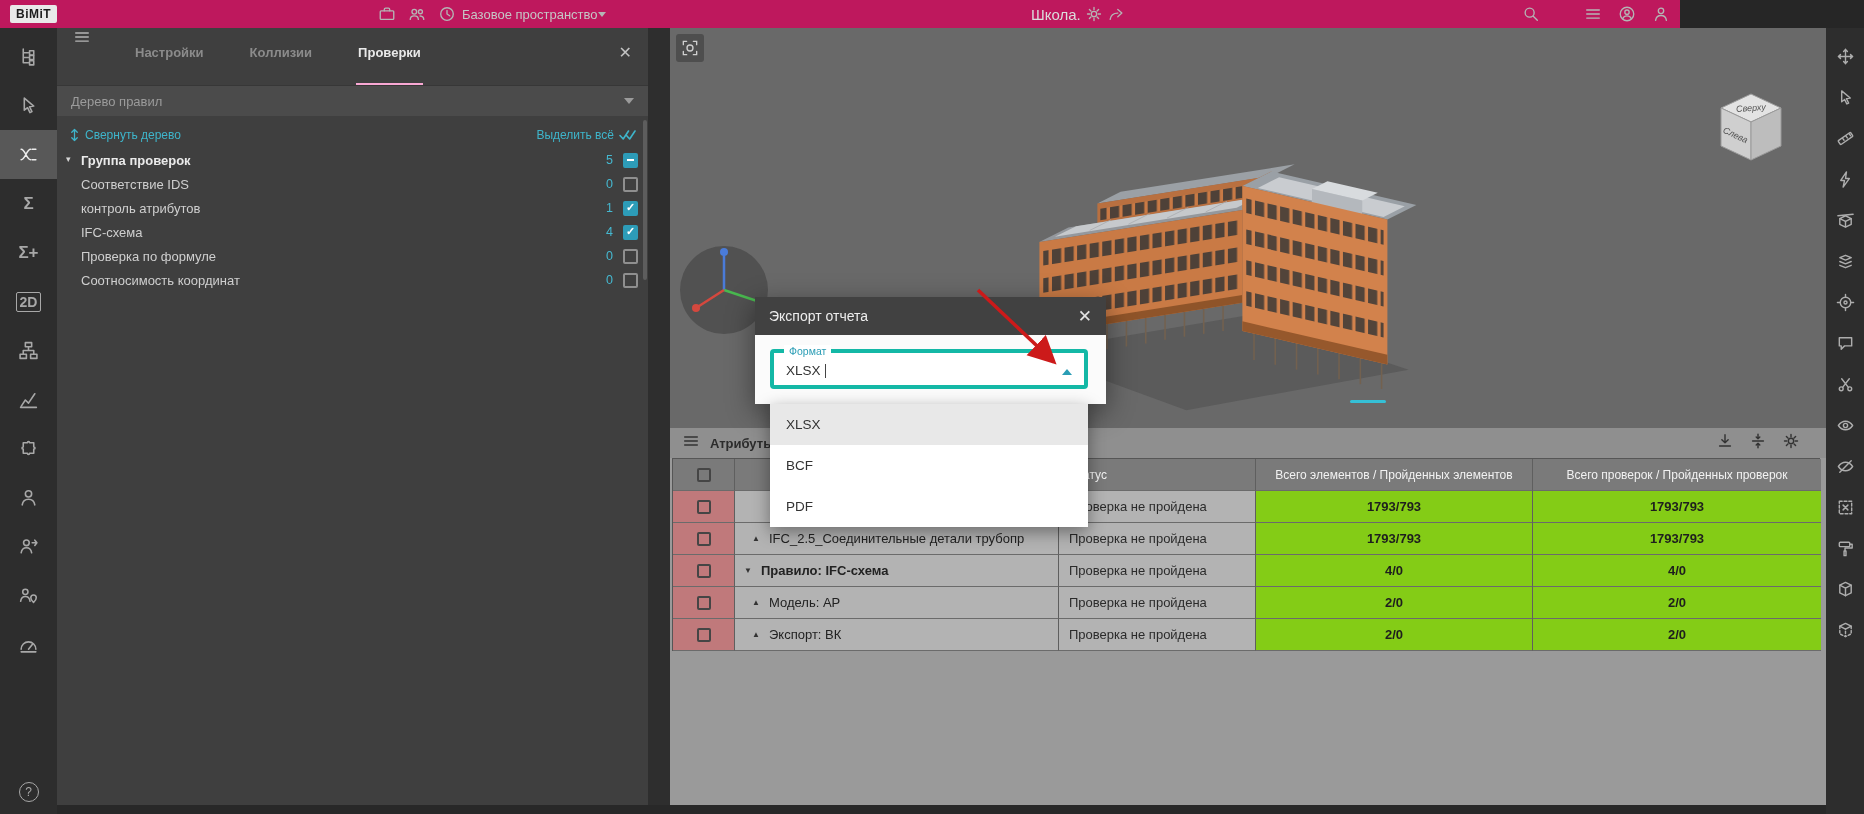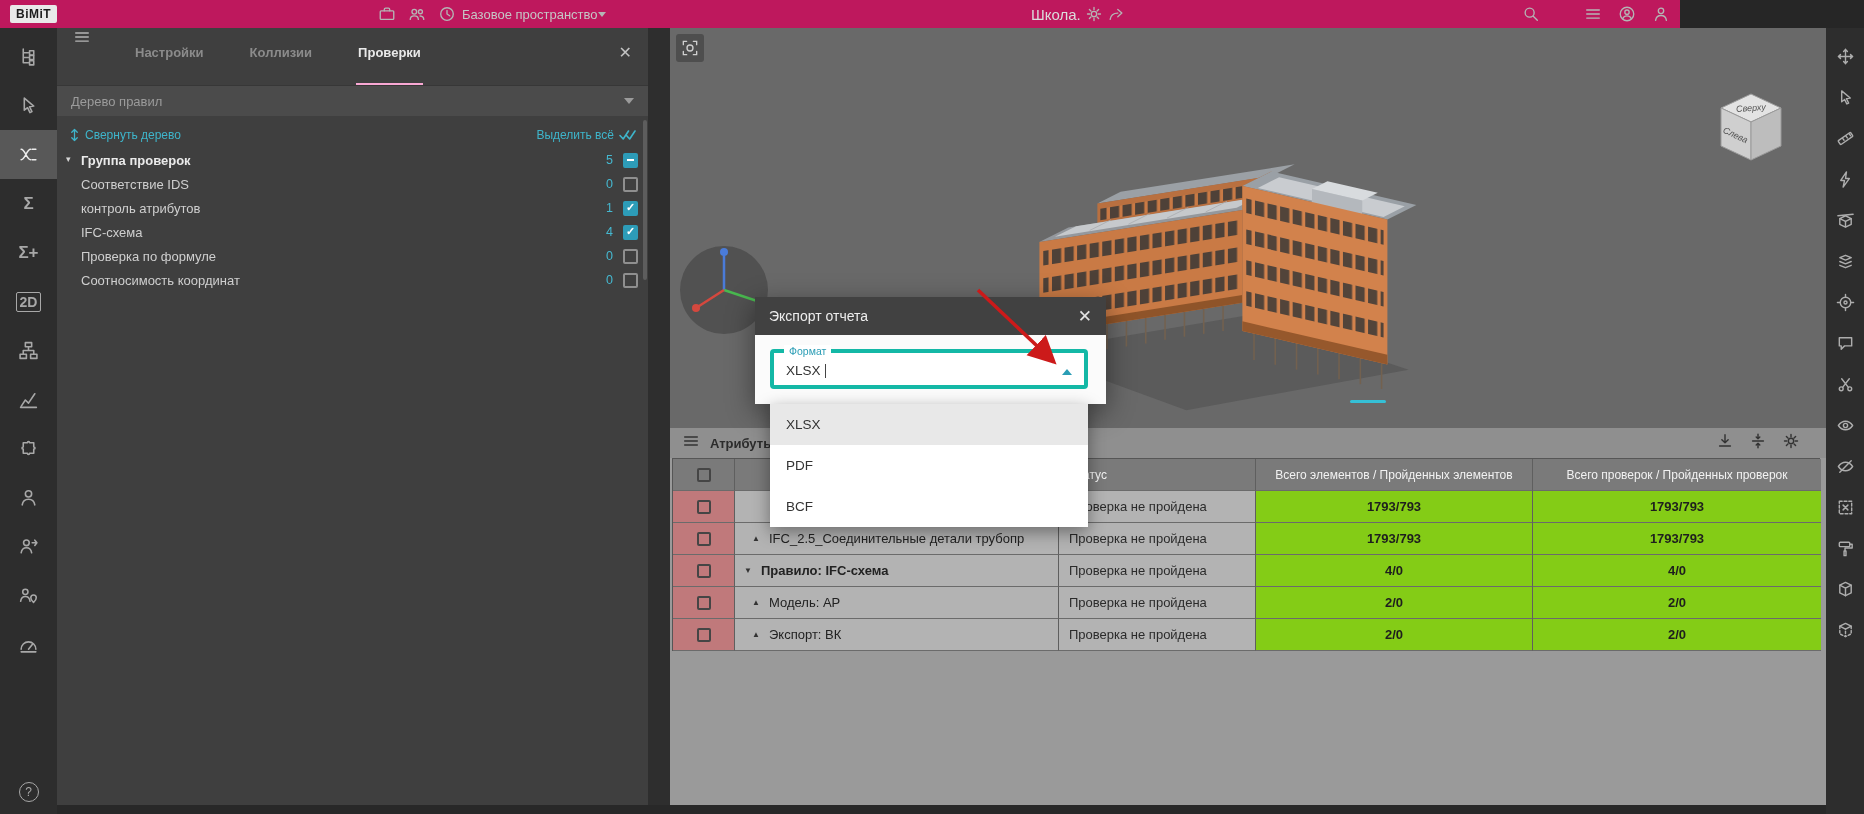--- a/index.html
+++ b/index.html
@@ -621,22 +621,22 @@
     <div class="fmt-field" data-interactable="true">
       <span class="fmt-label" data-interactable="false">Формат</span>
       <span class="fmt-value" data-interactable="false"><span>XLSX</span><span class="text-caret" data-interactable="false"></span></span>
       <span class="fmt-caret" data-interactable="true"></span>
     </div>
   </div>
 </div>
 
 <div class="dropdown" data-interactable="false">
   <div class="dd-item selected" data-interactable="true">XLSX</div>
+  <div class="dd-item" data-interactable="true">BCF</div>
   <div class="dd-item" data-interactable="true">PDF</div>
-  <div class="dd-item" data-interactable="true">BCF</div>
 </div>
 
 <svg class="annotation-arrow" data-interactable="false" viewBox="0 0 120 100">
   <defs>
       <marker id="arrhead" markerWidth="9" markerHeight="9" refX="7" refY="4" orient="auto">
         <path d="M0 0L8 4L0 8z" fill="#cc1a1a"></path>
       </marker>
     </defs>
   <line x1="18" y1="12" x2="94" y2="84" stroke="#cc1a1a" stroke-width="3.5" marker-end="url(#arrhead)"></line>
 </svg>

